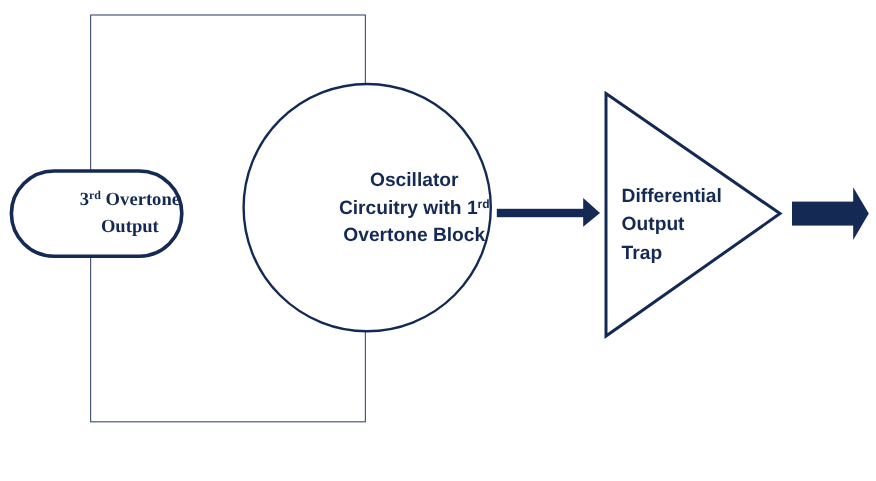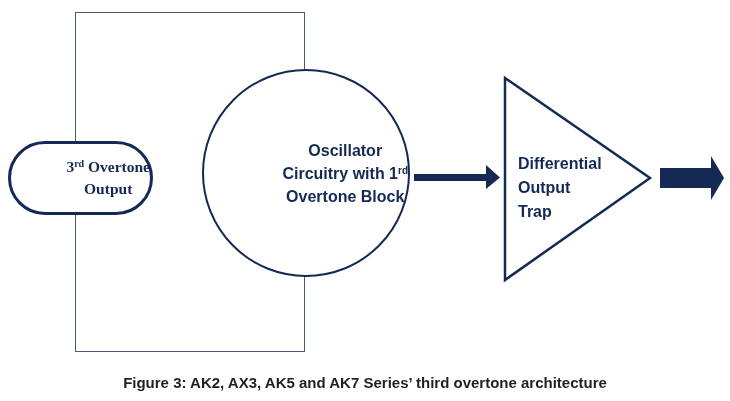--- a/index.html
+++ b/index.html
@@ -141,15 +141,14 @@
     <div>Differential</div>
     <div>Output</div>
     <div>Trap</div>
   </div>
 
   <svg class="arrow-svg output-arrow" width="66" height="46" viewBox="0 0 66 46">
     <rect x="1" y="13" width="52" height="20" fill="var(--navy)"></rect>
     <polygon points="52,1 65,23 52,45" fill="var(--navy)"></polygon>
   </svg>
 
-  <div class="caption">Figure 3: AK2, AX3, AK5 and AK7 Series’ third overtone architecture</div>
 
 </div>
 
 </body></html>

